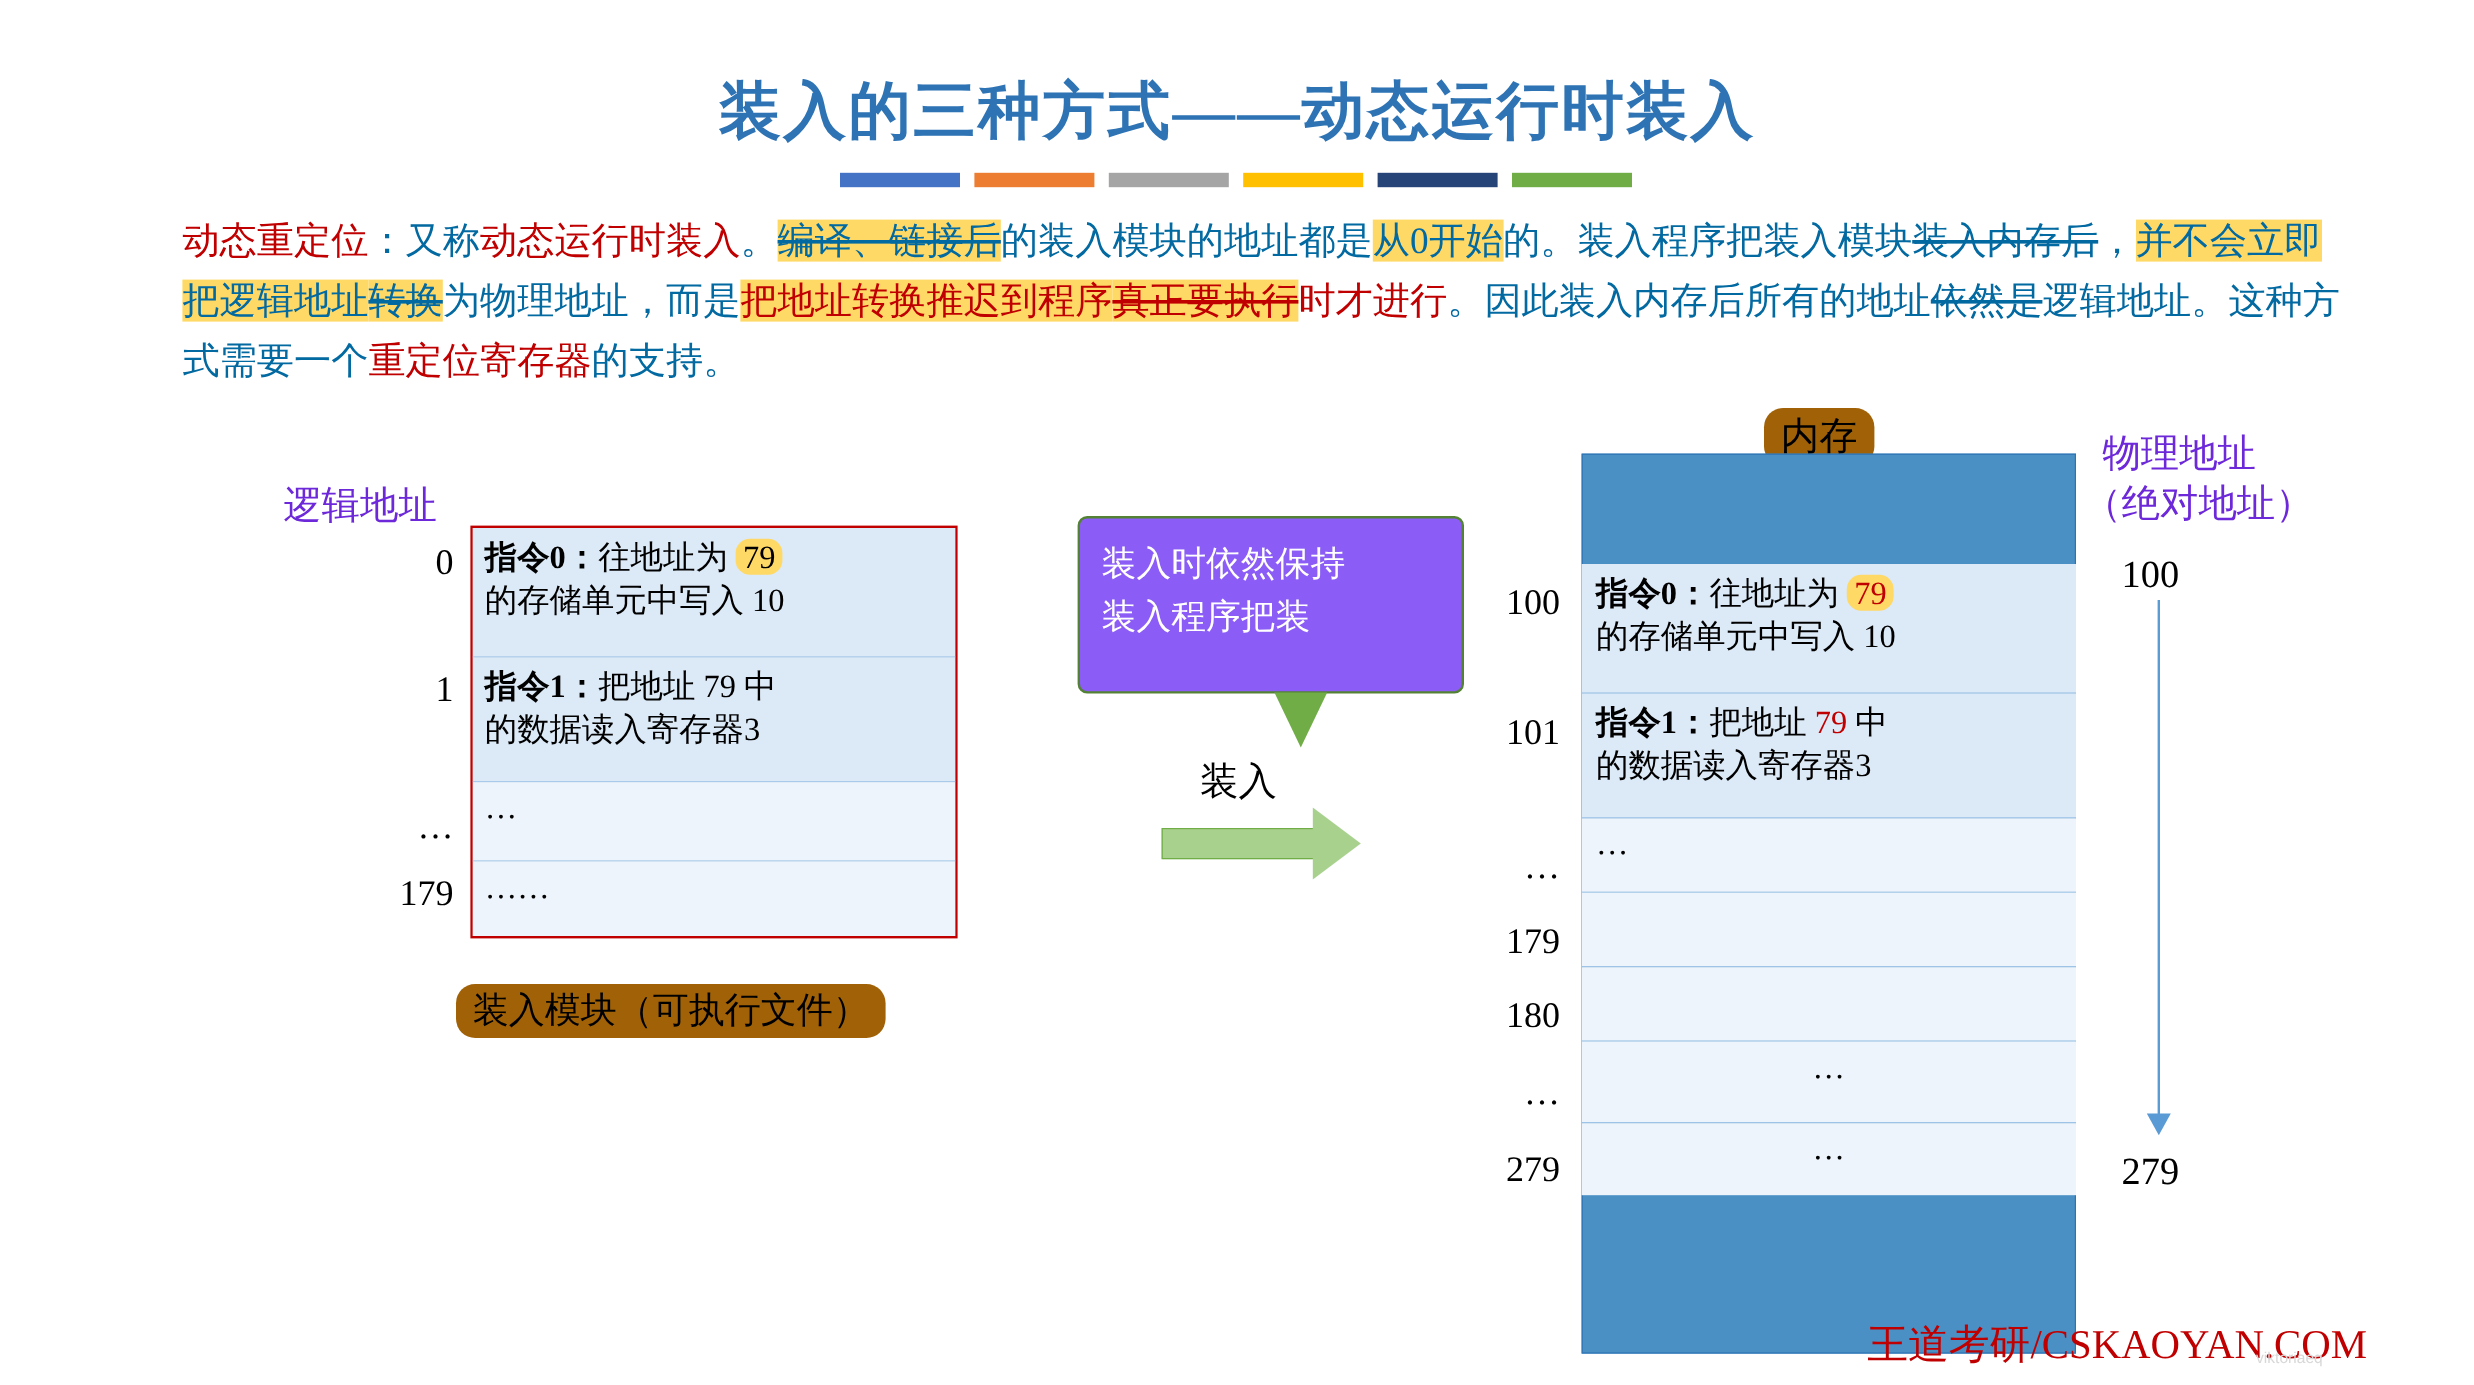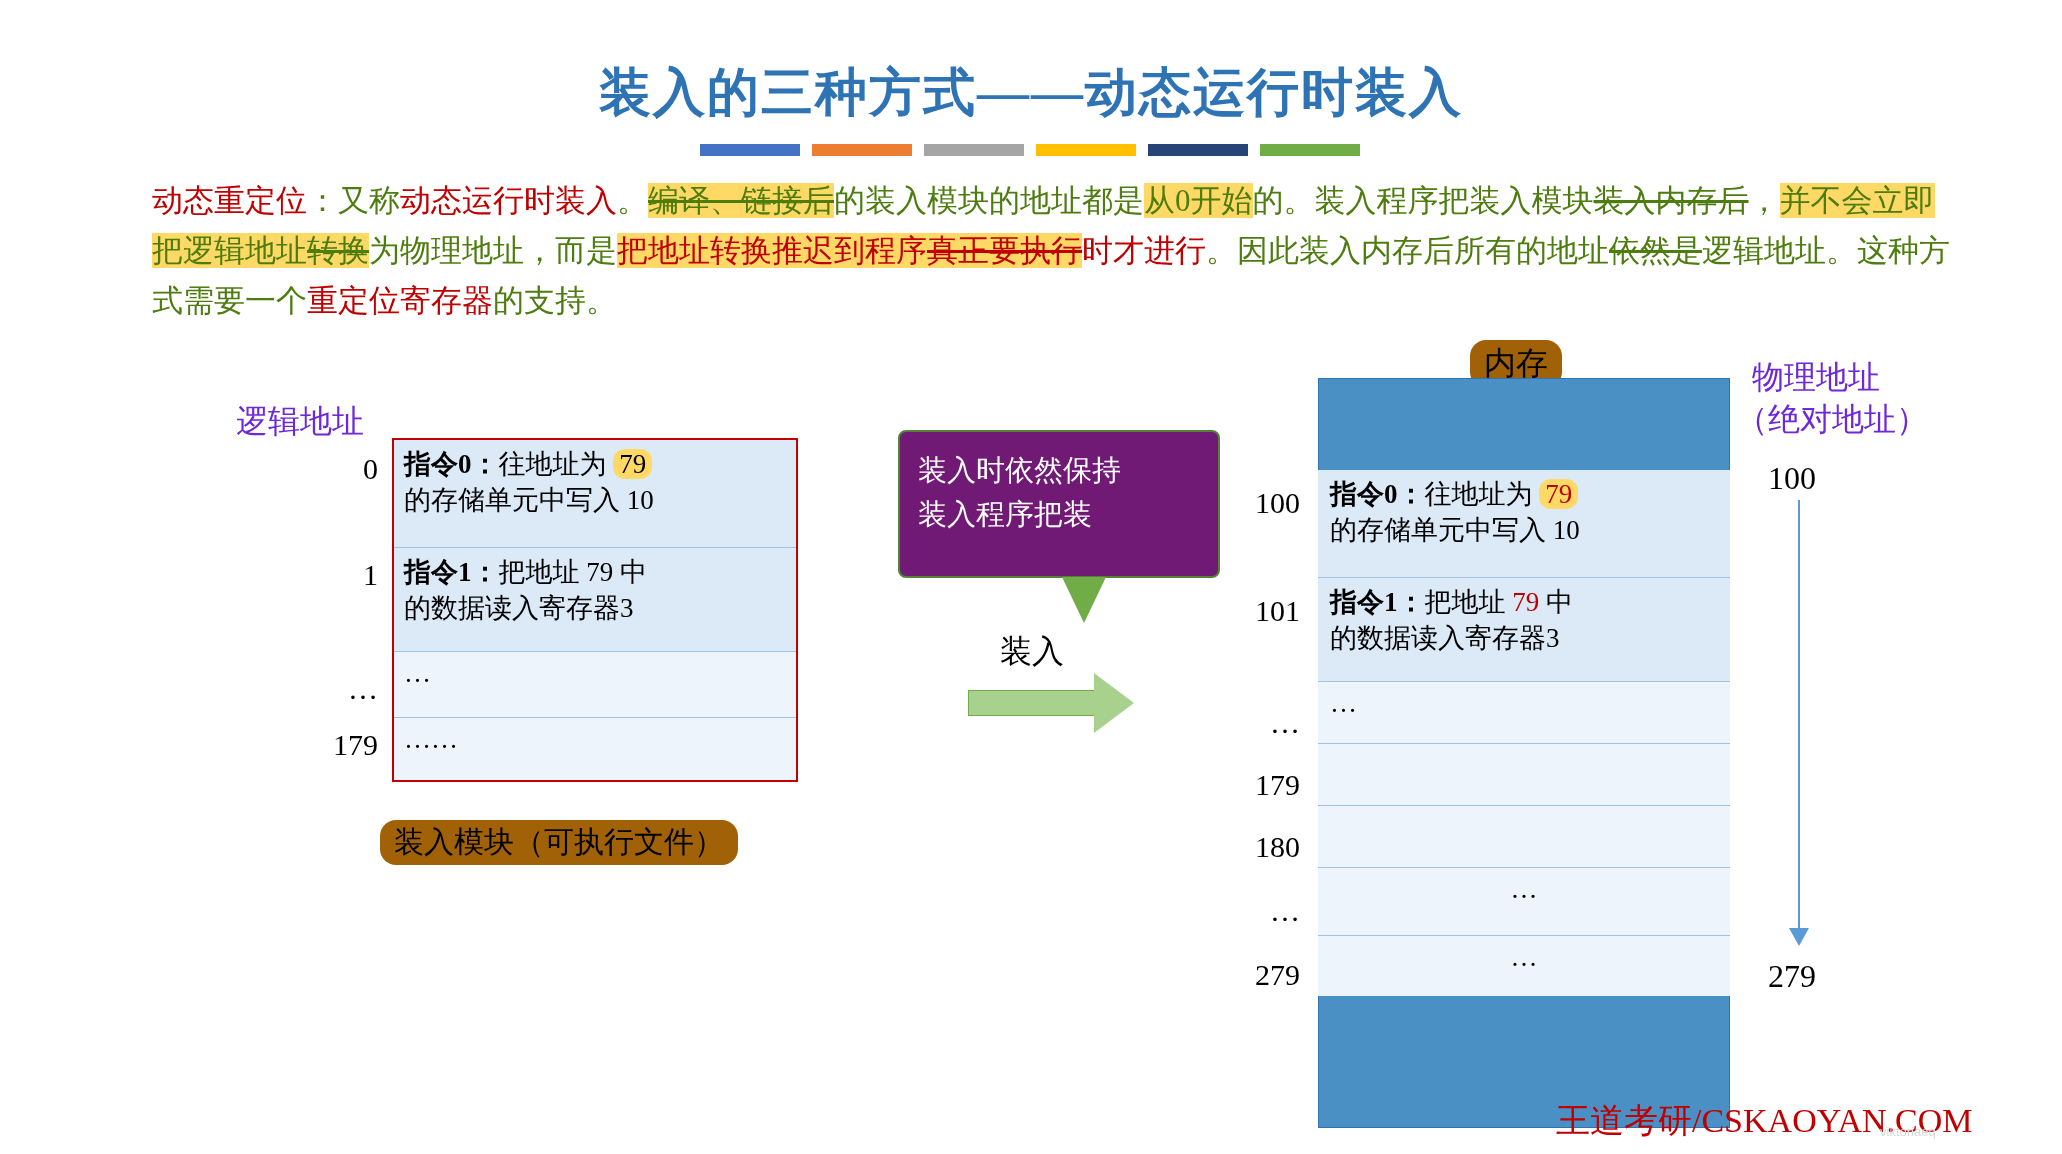--- a/index.html
+++ b/index.html
@@ -54,21 +54,21 @@
   .para {
     position: absolute;
     left: 152px;
     top: 176px;
     width: 1800px;
     font-size: 31px;
     line-height: 50px;
     color: #c00000;
     font-family: "Liberation Serif", serif;
   }
-  .para .blk { color: #4d7c0f; }
+  .para .blk { color: #0369a1; }
   .para .hl { background: #ffd966; }
   .para .strike { text-decoration: line-through; }
 
   
   .lbl {
     position: absolute;
     font-family: "Liberation Serif", serif;
   }
   .red { color: #6d28d9; }
   .black { color: #000000; }
@@ -112,21 +112,21 @@
     color: #000;
   }
 
   
   .callout {
     position: absolute;
     left: 898px;
     top: 430px;
     width: 322px;
     height: 148px;
-    background: #701a75;
+    background: #8b5cf6;
     border: 2px solid #548235;
     border-radius: 8px;
     color: #ffffff;
     font-size: 29px;
     line-height: 44px;
     padding: 16px 18px;
     box-sizing: border-box;
   }
   .callout-tail {
     position: absolute;

